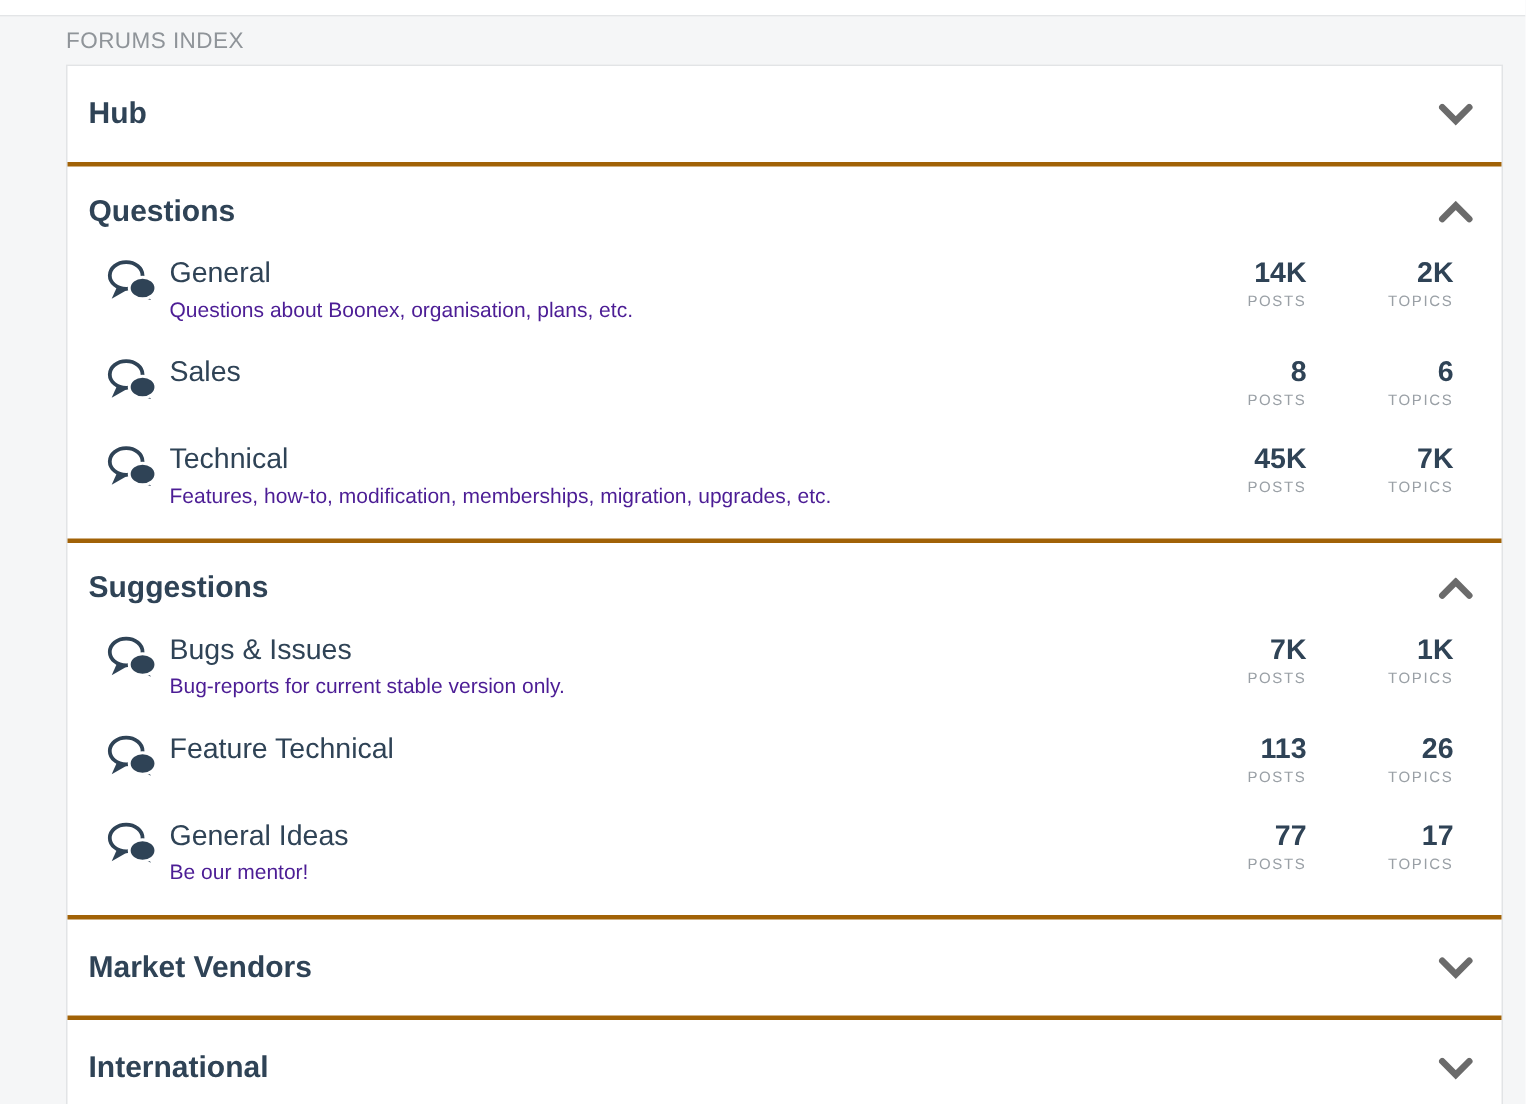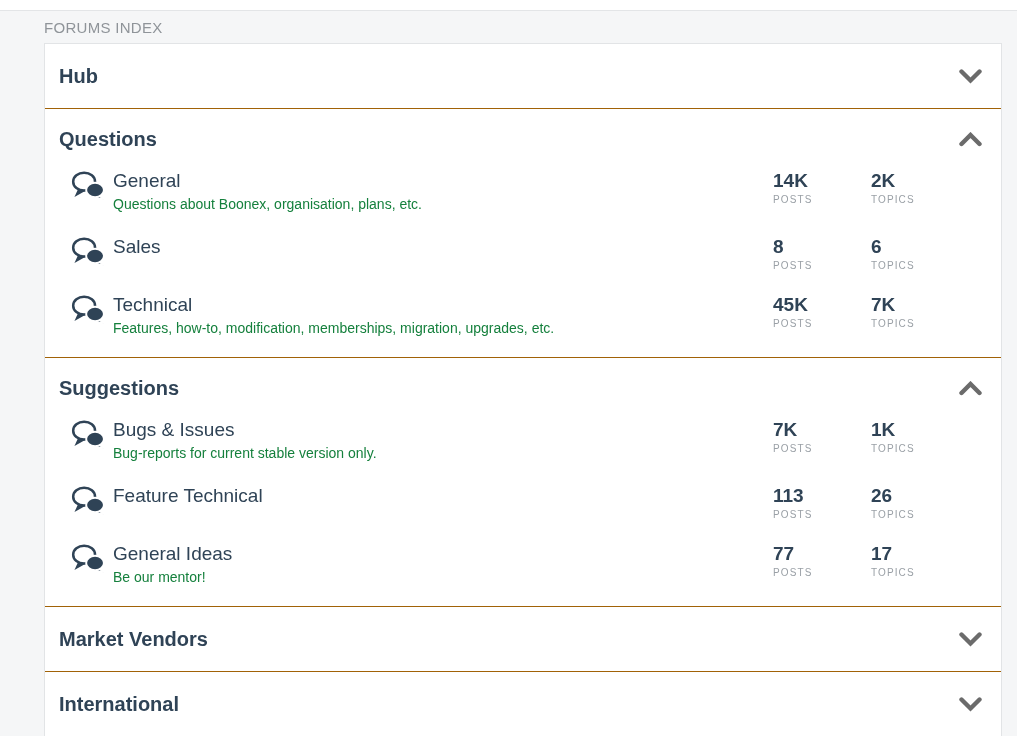--- a/index.html
+++ b/index.html
@@ -20,21 +20,21 @@
     line-height: 16px;
     color: #8f9499;
     letter-spacing: 0.3px;
     padding: 9px 0 7px 0;
   }
   .accordion {
     width: 958px;
     background: #ffffff;
     border: 1px solid #e2e4e6;
   }
-  .section { border-top: 1px solid #a16207; }
+  .section { border-top: 3px solid #a16207; }
   .section:first-child { border-top: none; }
   .section-header {
     display: flex;
     align-items: center;
     justify-content: space-between;
     height: 64px;
     padding: 0 19px 0 14px;
     cursor: pointer;
   }
   .section.expanded .section-header {
@@ -59,26 +59,26 @@
     display: inline-block;
     font-size: 19px;
     font-weight: normal;
     color: #2f4356;
     line-height: 24px;
     text-decoration: none;
     cursor: pointer;
   }
   .forum-desc {
     font-size: 14px;
-    color: #15803d;
+    color: #4c1d95;
     line-height: 20px;
     margin-top: 1px;
   }
   .forum-stats { display: flex; flex: none; }
-  .stat { width: 98px; text-align: left; }
+  .stat { width: 98px; text-align: right; }
   .stat-number {
     font-size: 19px;
     font-weight: bold;
     color: #2f4356;
     line-height: 24px;
   }
   .stat-label {
     font-size: 10px;
     color: #9aa0a6;
     letter-spacing: 1.1px;

